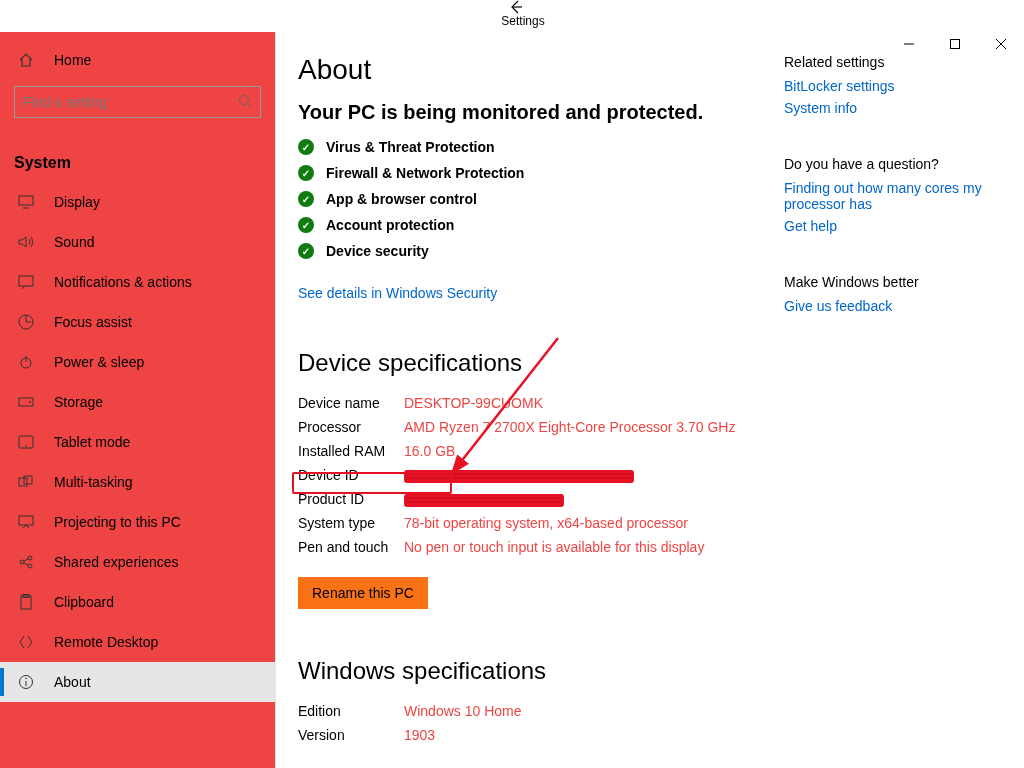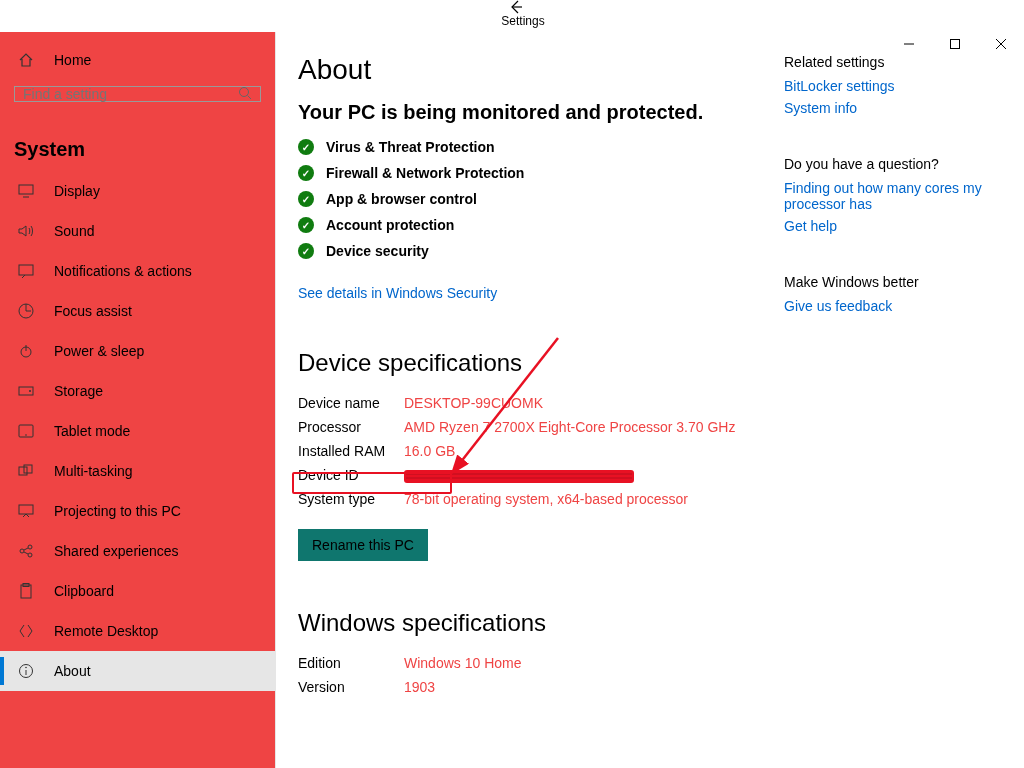--- a/index.html
+++ b/index.html
@@ -71,39 +71,39 @@
   }
   .side-item.active::before {
     content: "";
     position: absolute;
     left: 0; top: 6px; bottom: 6px;
     width: 4px;
     background: #0078d4;
   }
   .search-box {
     margin: 6px 14px 10px 14px;
-    height: 16px;
+    height: 32px;
     border: 1px solid #999;
     display: flex;
     align-items: center;
     padding: 0 8px;
     color: #666;
   }
   .search-box input {
     border: none; outline: none;
     flex: 1;
     font-size: 14px;
     color: #333;
     background: transparent;
   }
   .search-box .sicon { font-size: 13px; color: #666; }
   .section-label {
     padding: 8px 14px 10px 14px;
     font-weight: 600;
-    font-size: 20px;
+    font-size: 16px;
     margin-top: 28px;
   }
   .main {
     flex: 1;
     display: flex;
     padding: 22px 20px 0 22px;
     overflow: hidden;
   }
   .content {
     flex: 1;
@@ -165,21 +165,21 @@
   .spec-label {
     width: 106px;
     color: #000;
   }
   .spec-value {
     color: #ef4444;
     flex: 1;
   }
   .rename-btn {
     margin-top: 18px;
-    background: #0f766e;
+    background: #f97316;
     border: none;
     padding: 8px 14px;
     font-size: 14px;
     cursor: pointer;
   }
   .aside h3 {
     font-size: 14px;
     font-weight: 400;
     color: #000;
     margin-bottom: 8px;
@@ -424,22 +424,30 @@
         </div>
         <div class="spec-row">
           <div class="spec-label">Installed RAM</div>
           <div class="spec-value">16.0 GB</div>
         </div>
         <div class="spec-row">
           <div class="spec-label">Device ID</div>
           <div class="spec-value"><span class="redact" style="width:230px"></span></div>
         </div>
         <div class="spec-row">
+          <div class="spec-label">Product ID</div>
+          <div class="spec-value"><span class="redact" style="width:160px"></span></div>
+        </div>
+        <div class="spec-row">
           <div class="spec-label">System type</div>
           <div class="spec-value">78-bit operating system, x64-based processor</div>
+        </div>
+        <div class="spec-row">
+          <div class="spec-label">Pen and touch</div>
+          <div class="spec-value">No pen or touch input is available for this display</div>
         </div>
       </div>
 
       <button class="rename-btn">Rename this PC</button>
 
       <div class="sec-head">Windows specifications</div>
 
       <div class="spec-table">
         <div class="spec-row">
           <div class="spec-label">Edition</div>

